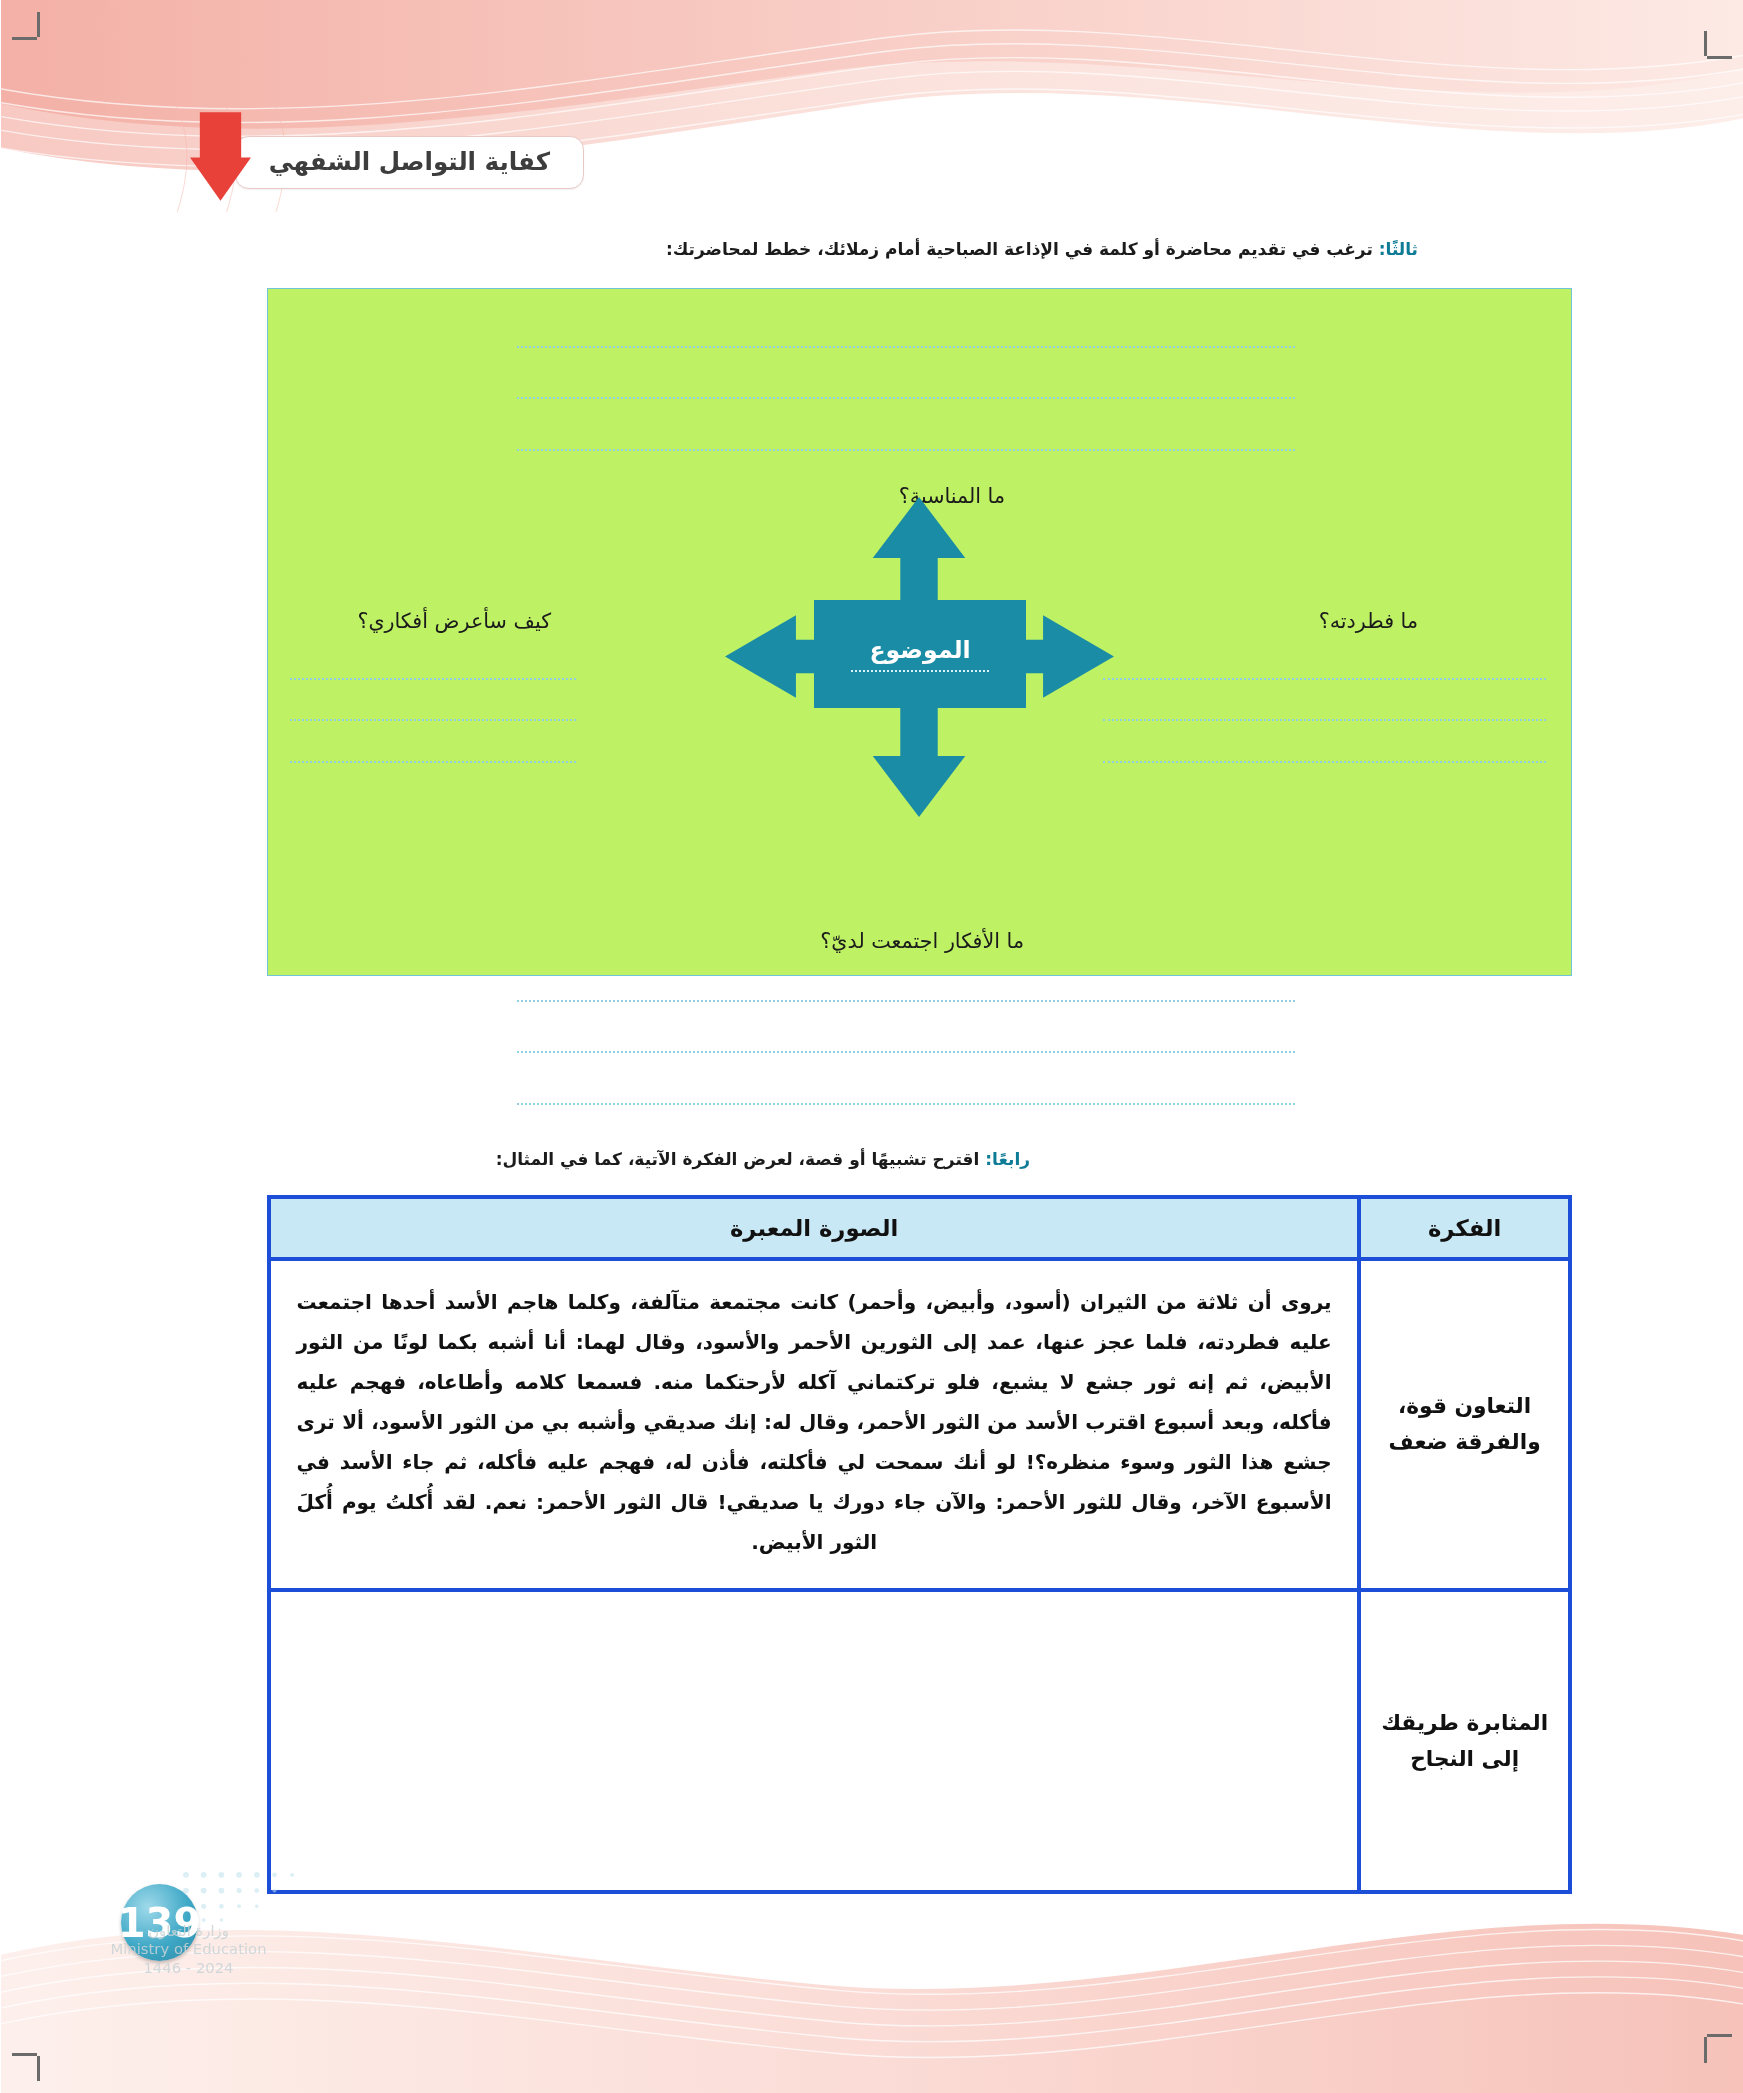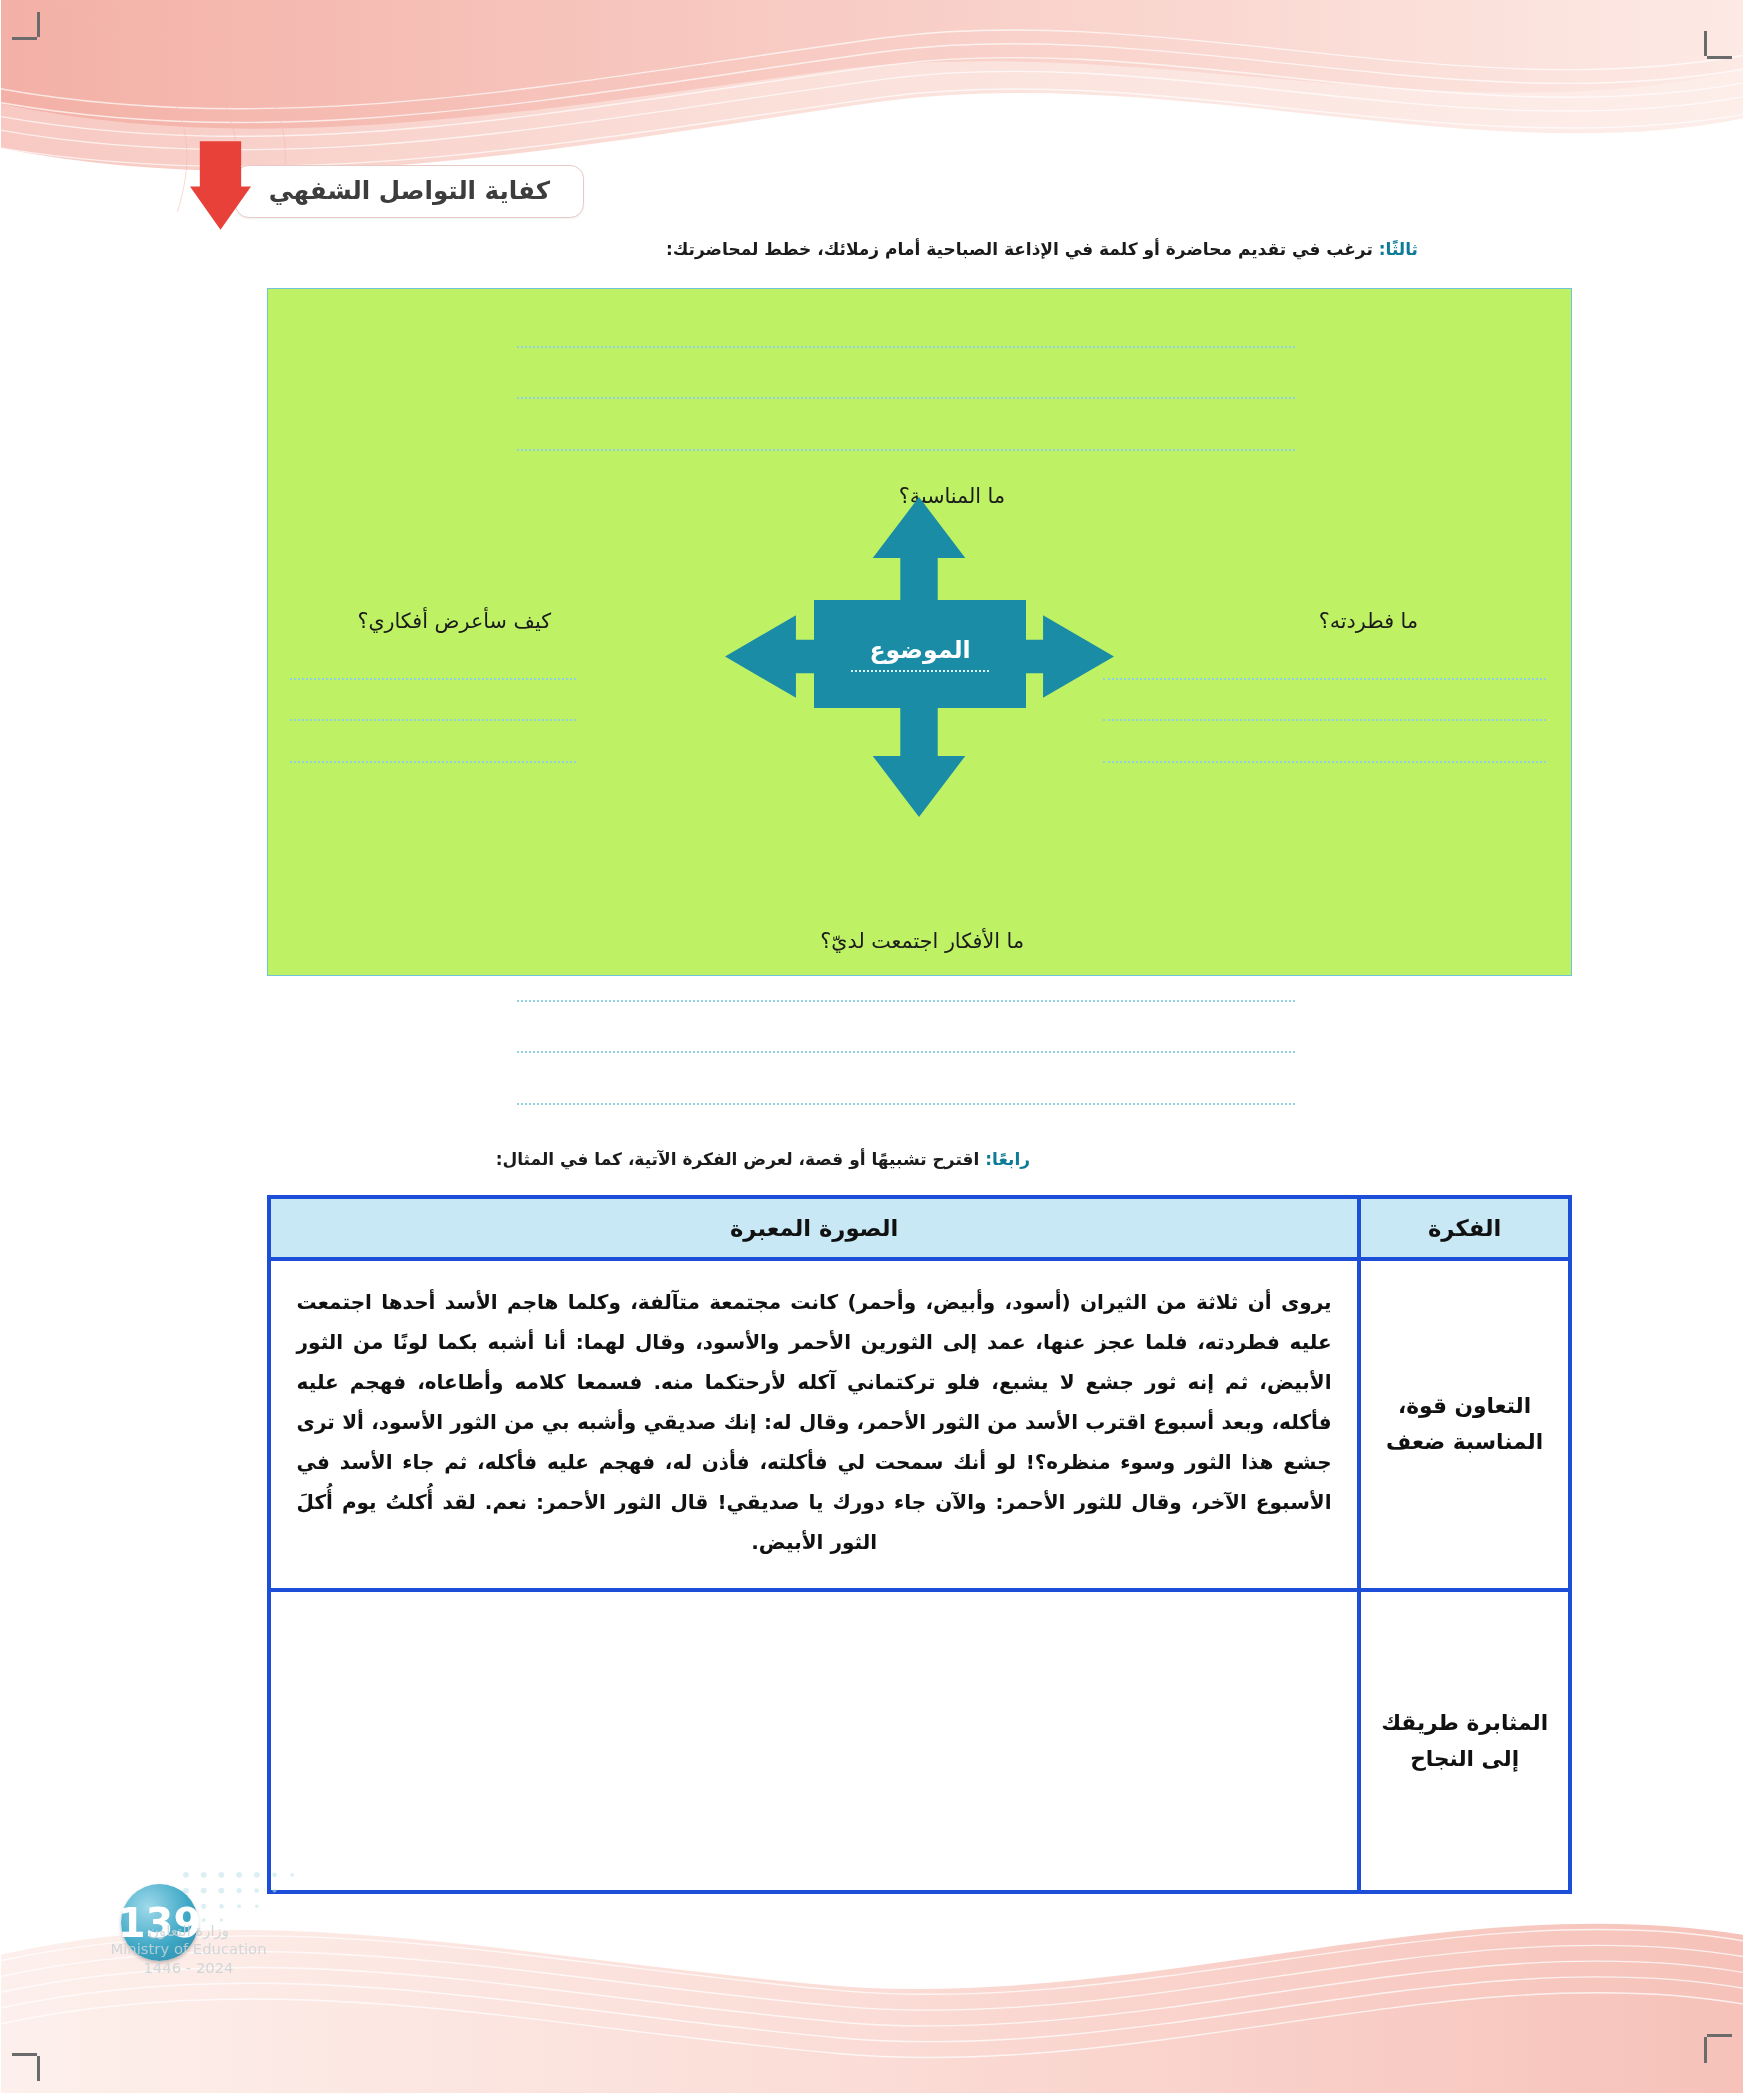--- a/index.html
+++ b/index.html
@@ -49,21 +49,20 @@
     inset: 0;
   }
 
   
   .tag-wrap {
     position: absolute;
     top: 136px;
     right: 1160px;
     display: flex;
     align-items: center;
-    margin-top: 29px;
   }
   .tag-box {
     background: #ffffff;
     border: 1px solid #e9c9c6;
     border-radius: 13.8px;
     padding: 9.9px 33px 11.8px 33px;
     font-size: 24.6px;
     font-weight: bold;
     color: #3d3d3d;
     box-shadow: 0 1px 2px rgba(0,0,0,0.06);
@@ -367,21 +366,21 @@
 
   <table class="tbl">
     <thead>
       <tr>
         <th class="col-idea">الفكرة</th>
         <th>الصورة المعبرة</th>
       </tr>
     </thead>
     <tbody>
       <tr>
-        <td class="cell-idea">التعاون قوة، المناسبة ضعف</td>
+        <td class="cell-idea">التعاون قوة، والفرقة ضعف</td>
         <td class="cell-story">يروى أن ثلاثة من الثيران (أسود، وأبيض، وأحمر) كانت مجتمعة متآلفة، وكلما هاجم الأسد أحدها اجتمعت عليه فطردته، فلما عجز عنها، عمد إلى الثورين الأحمر والأسود، وقال لهما: أنا أشبه بكما لونًا من الثور الأبيض، ثم إنه ثور جشع لا يشبع، فلو تركتماني آكله لأرحتكما منه. فسمعا كلامه وأطاعاه، فهجم عليه فأكله، وبعد أسبوع اقترب الأسد من الثور الأحمر، وقال له: إنك صديقي وأشبه بي من الثور الأسود، ألا ترى جشع هذا الثور وسوء منظره؟! لو أنك سمحت لي فأكلته، فأذن له، فهجم عليه فأكله، ثم جاء الأسد في الأسبوع الآخر، وقال للثور الأحمر: والآن جاء دورك يا صديقي! قال الثور الأحمر: نعم. لقد أُكلتُ يوم أُكلَ الثور الأبيض.</td>
       </tr>
       <tr>
         <td class="cell-idea cell-empty">المثابرة طريقك إلى النجاح</td>
         <td class="cell-story cell-empty"></td>
       </tr>
     </tbody>
   </table>
 
   <svg class="footer-dots" viewBox="0 0 130 60">

